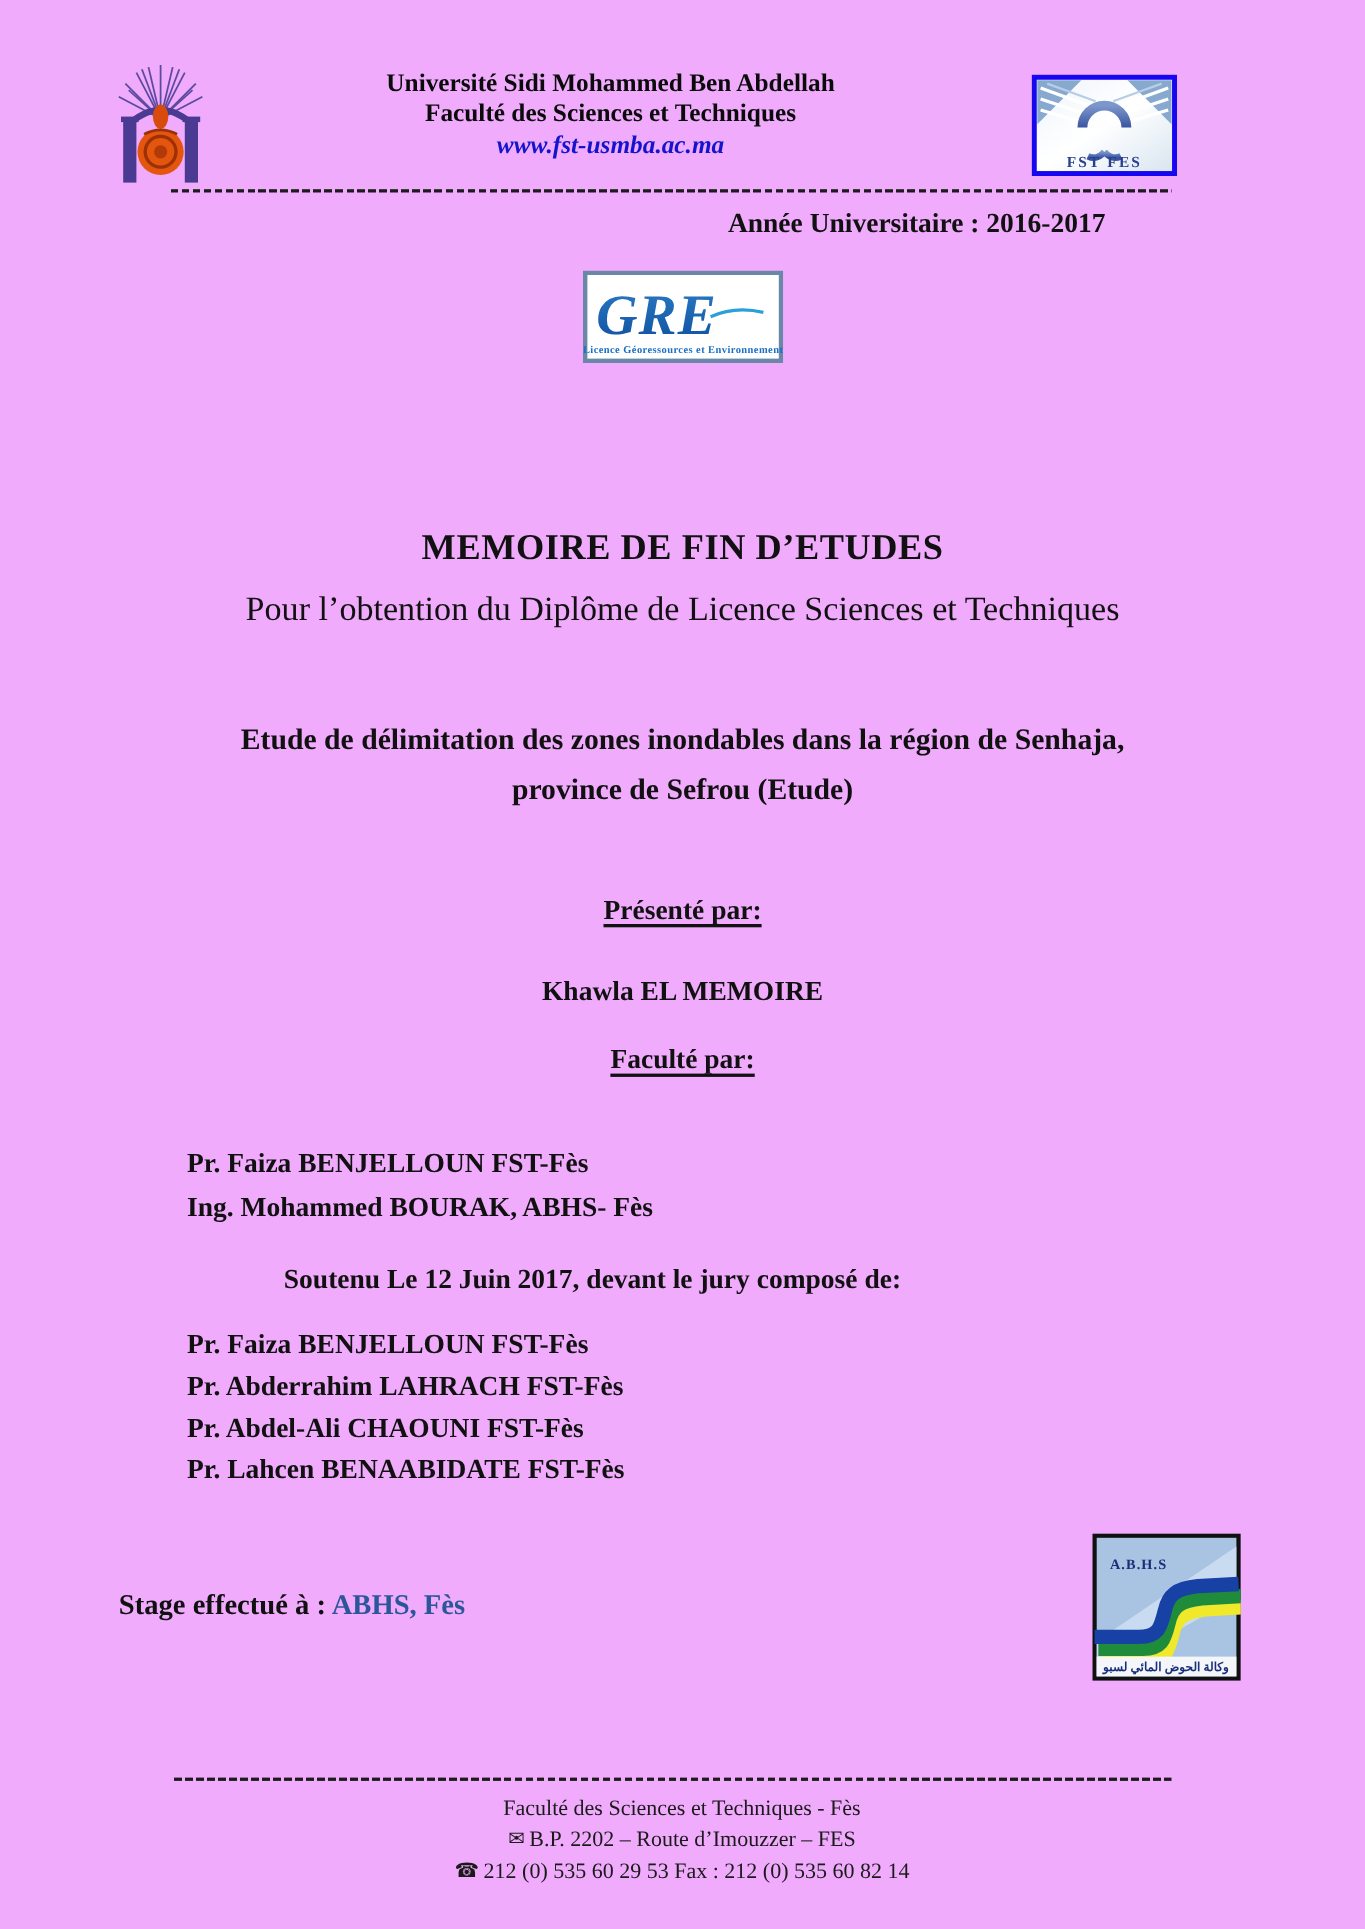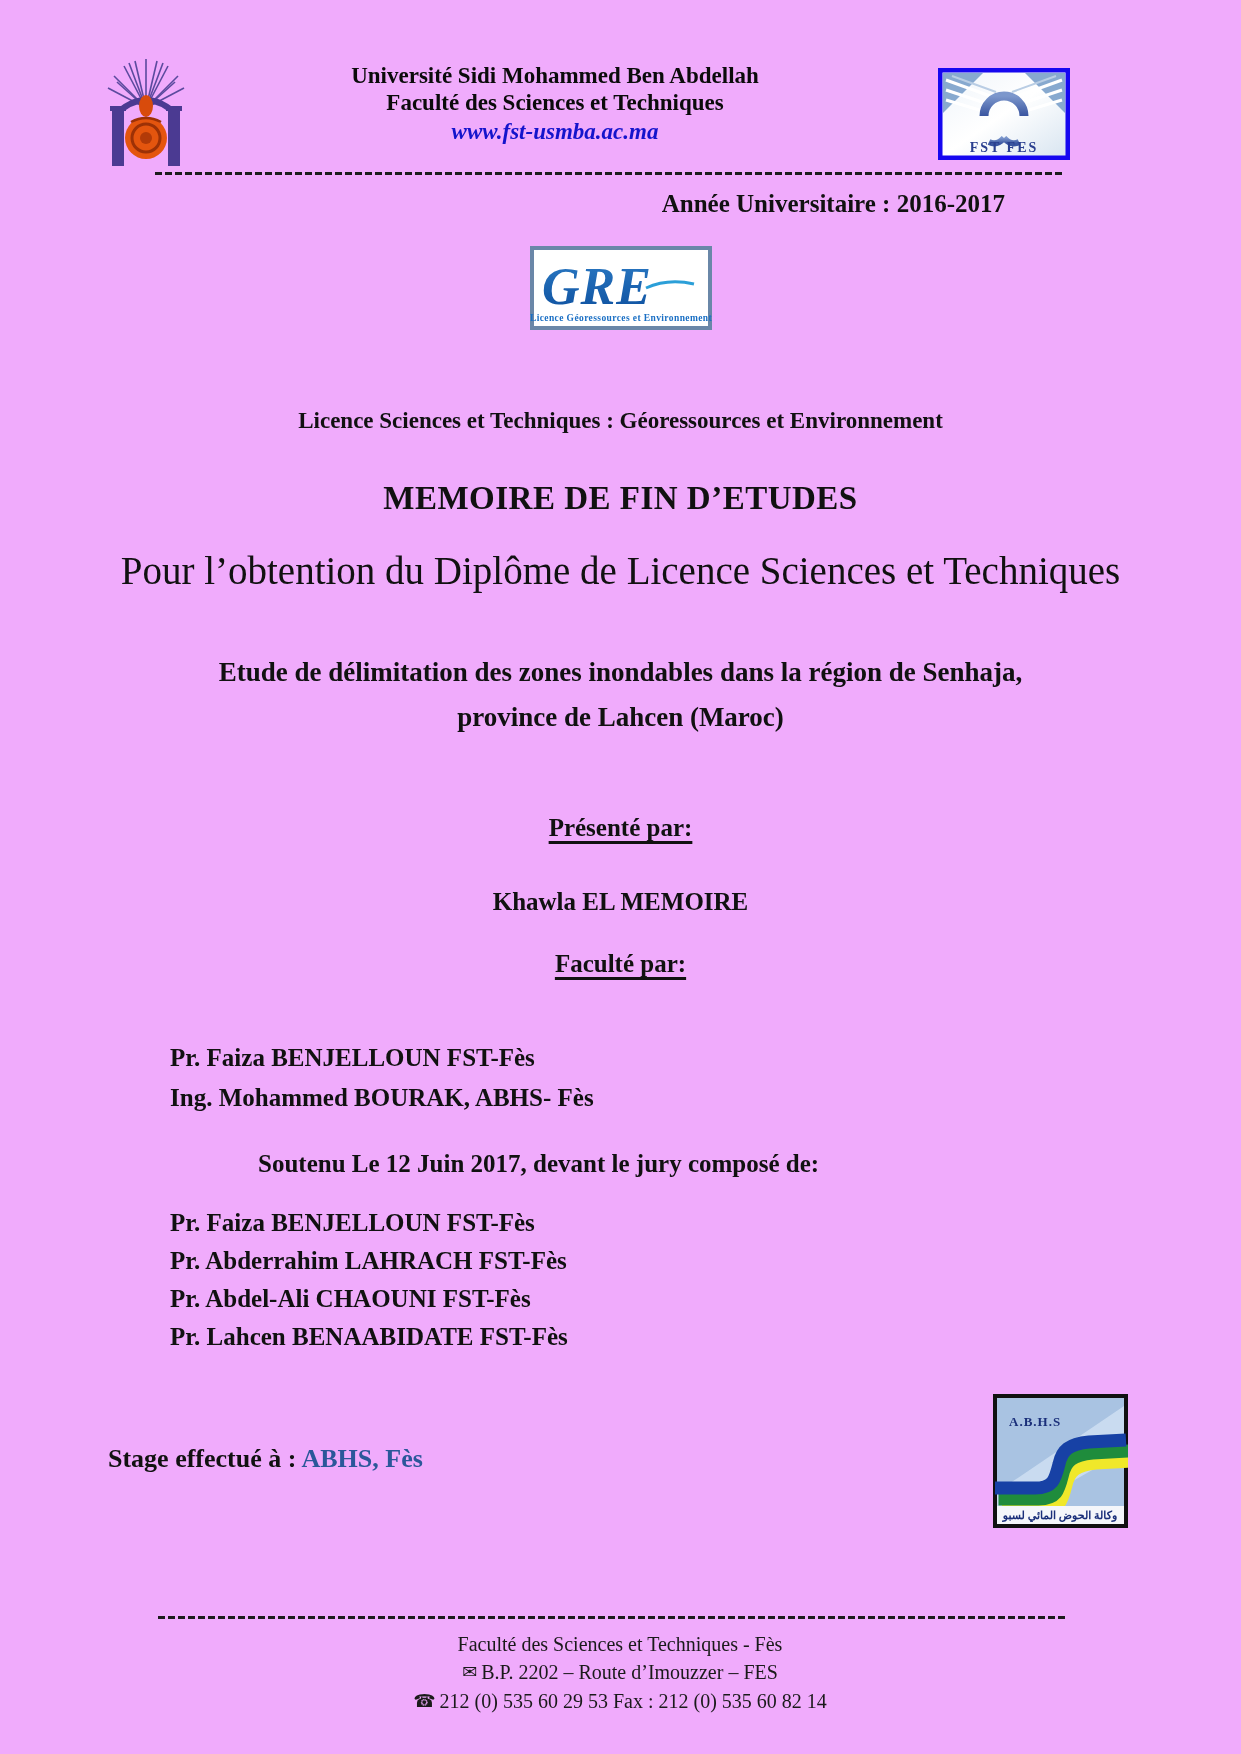--- a/index.html
+++ b/index.html
@@ -20,21 +20,21 @@
   .usmba-logo{left:100px;top:58px;}
   .fst-logo{left:938px;top:68px;}
   
   .dash{height:3px;background:repeating-linear-gradient(90deg,#1c1c1c 0 7px,rgba(0,0,0,0) 7px 10px);}
   .dash1{left:155px;top:172px;width:910px;}
   .dash2{left:158px;top:1616px;width:907px;}
   .annee{left:0;top:190px;width:1005px;text-align:right;font-size:25px;font-weight:bold;}
   .gre{left:530px;top:246px;}
   .program{left:0;top:408px;width:1241px;text-align:center;font-size:23px;font-weight:bold;}
   .memoire{left:0;top:480px;width:1241px;text-align:center;font-size:33px;font-weight:bold;letter-spacing:.5px;}
-  .subtitle{left:0;top:548px;width:1241px;text-align:center;font-size:39px;font-weight:normal;}
+  .subtitle{left:0;top:536px;width:1241px;text-align:center;font-size:31px;font-weight:normal;}
   .thesis{left:0;top:650px;width:1241px;text-align:center;font-size:27px;font-weight:bold;line-height:45px;}
   .label-underline{left:0;width:1241px;text-align:center;font-size:25px;font-weight:bold;}
   .label-underline span{text-decoration:underline;text-decoration-thickness:2.5px;text-underline-offset:5px;}
   .presente{top:814px;}
   .author{left:0;top:888px;width:1241px;text-align:center;font-size:25px;font-weight:bold;}
   .encadre{top:950px;}
   .supervisors{left:170px;top:1038px;font-size:25px;font-weight:bold;line-height:40px;}
   .soutenu{left:258px;top:1150px;font-size:25px;font-weight:bold;}
   .jury{left:170px;top:1204px;font-size:25px;font-weight:bold;line-height:38px;}
   .stage{left:108px;top:1444px;font-size:26px;font-weight:bold;}
@@ -136,28 +136,27 @@
         </linearGradient>
       </defs>
       <rect x="2" y="2" width="178" height="80" fill="#ffffff" stroke="#6a87a8" stroke-width="4"></rect>
       <text x="12" y="58" font-size="52" font-weight="bold" font-style="italic" letter-spacing="1" fill="url(#greblue)">GRE</text>
       <path d="M112 38 C 126 26, 150 26, 168 36 C 152 36, 138 42, 128 52 C 126 44, 118 40, 112 38 Z" fill="#ffffff"></path>
       <path d="M116 42 q22 -10 48 -4" fill="none" stroke="#2b9fd8" stroke-width="3"></path>
       <text x="91" y="75" text-anchor="middle" font-size="9.5" font-weight="bold" letter-spacing="0.4" fill="#1a6fc4">Licence Géoressources et Environnement</text>
     </svg>
   </div>
 
-  <div class="abs program">Licence Sciences et Techniques : Géoressources et Environnement</div>
 
   <div class="abs memoire">MEMOIRE DE FIN D’ETUDES</div>
   <div class="abs subtitle">Pour l’obtention du Diplôme de Licence Sciences et Techniques</div>
 
   <div class="abs thesis">
     <div>Etude de délimitation des zones inondables dans la région de  Senhaja,</div>
-    <div>province de Lahcen (Maroc)</div>
+    <div>province de Sefrou (Etude)</div>
   </div>
 
   <div class="abs label-underline presente">
     <span>Présenté par:</span>
   </div>
   <div class="abs author">Khawla EL MEMOIRE</div>
 
   <div class="abs label-underline encadre">
     <span>Faculté par:</span>
   </div>

